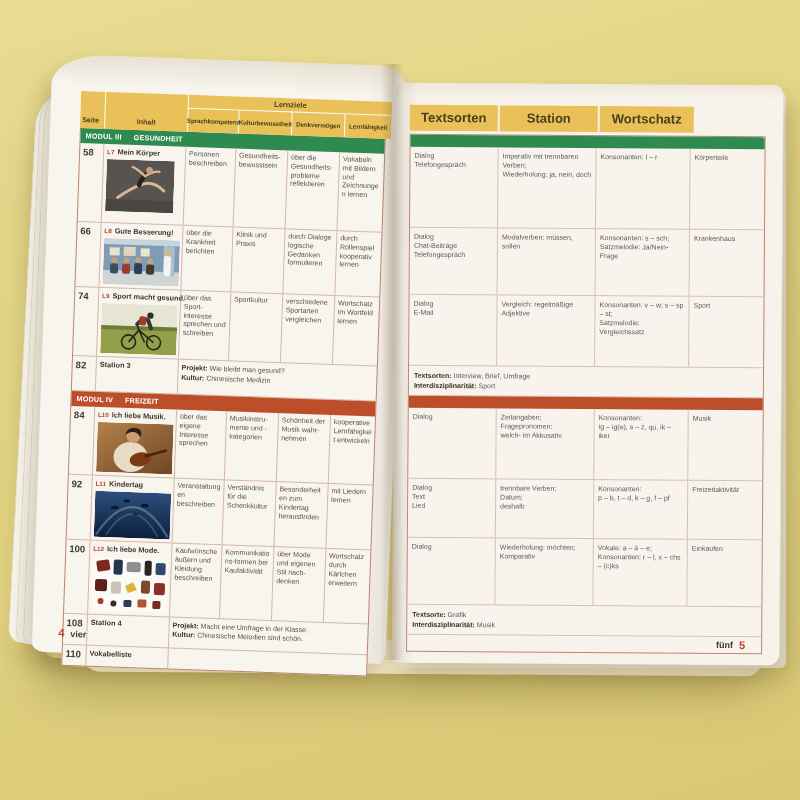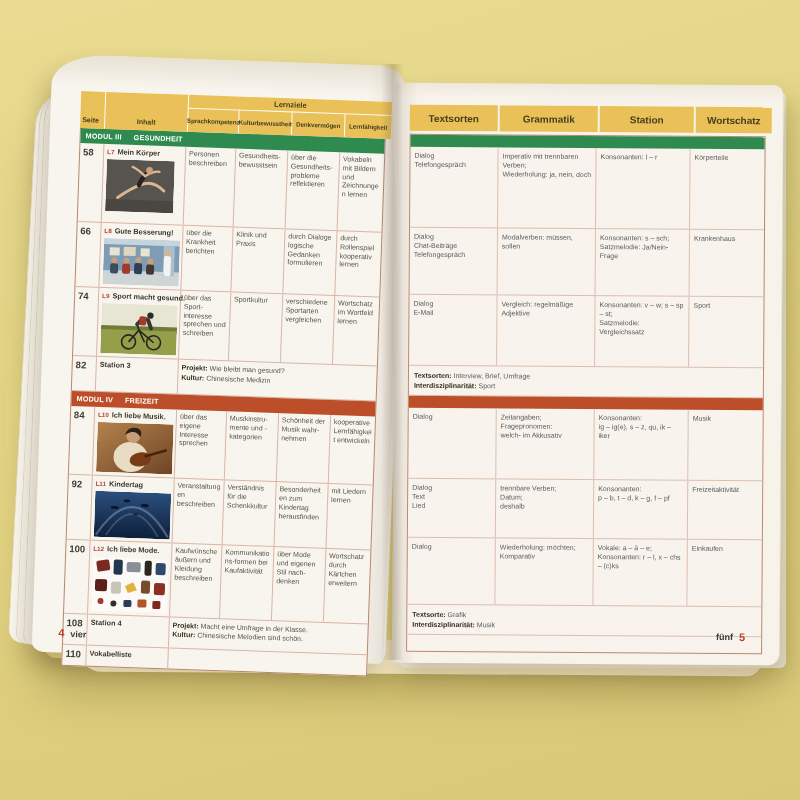--- a/index.html
+++ b/index.html
@@ -68,36 +68,36 @@
   .lname{font-weight:bold;font-size:7.3px;color:#3b382e;}
   .imgbox{margin-top:3px;width:76px;height:46px;overflow:hidden;border-radius:1px;}
   .imgbox svg{display:block;}
   .span4{grid-column:3/7;}
   .projline{margin:1px 0;}
   .blab{font-weight:bold;color:#35301f;}
 
   
   .rtable{position:absolute;left:14px;top:22px;width:356px;font-size:7px;color:#5b5c5e;line-height:1.3;}
   .rhead{display:grid;grid-template-columns:88px 98px 94px 76px;gap:2px;margin-bottom:3px;}
-  .rhead .hc{background:#eac159;color:#453f1c;font-weight:bold;font-size:10px;height:26px;
+  .rhead .hc{background:#eac159;color:#453f1c;font-weight:bold;font-size:13px;height:26px;
     display:flex;align-items:center;justify-content:center;}
   .rbody{border:1px solid #bb8870;background:#f8f3ec;}
   .rbar{height:12px;}
   .rrow{display:grid;grid-template-columns:88px 98px 94px 76px;border-bottom:1px solid #dcc0af;}
   .rc{padding:4px;border-right:1px solid #dcc0af;white-space:pre-line;overflow-wrap:break-word;}
   .rc:last-child{border-right:none;}
   .rsum{padding:4px 5px;border-bottom:1px solid #dcc0af;}
   .rempty{height:16px;}
   .ghost{position:absolute;color:#2b4a74;font-weight:bold;opacity:.09;filter:blur(.4px);pointer-events:none;}
   .g1{left:28px;top:246px;width:330px;font-size:9px;}
   .g2{left:210px;top:262px;font-size:12px;}
   .g3{left:40px;top:252px;font-size:20px;}
 
   .lfooter{position:absolute;left:26px;bottom:14px;display:flex;gap:6px;align-items:baseline;}
-  .rfooter{position:absolute;right:34px;bottom:22px;display:flex;gap:6px;align-items:center;}
+  .rfooter{position:absolute;right:34px;bottom:14px;display:flex;gap:6px;align-items:center;}
   .pgnum{color:#b6402c;font-weight:bold;font-size:11px;}
   .pgword{color:#3b382e;font-weight:bold;font-size:9px;}
 </style>
 </head>
 <body>
 
 <div class="scene">
   <div class="book-shadow"></div>
   <div class="bottom-edges"></div>
   <div class="stack s1"></div>
@@ -356,21 +356,20 @@
   </div>
 
   <div class="page page-right">
     <div class="ghost g1">Mach ein Interview. Was macht deine Partnerin / dein Partner zum</div>
     <div class="ghost g2">Frühlingsfest</div>
     <div class="ghost g3">A</div>
 
     <div class="rtable">
       <div class="rhead">
         <div class="hc">Textsorten</div>
-        <div class="hc">Grammatik</div>
         <div class="hc">Station</div>
         <div class="hc">Wortschatz</div>
       </div>
 
       <div class="rbody">
         <div class="rbar green"></div>
 
         <div class="rrow" style="min-height:80px">
           <div class="rc">Dialog
 Telefongespräch</div>

